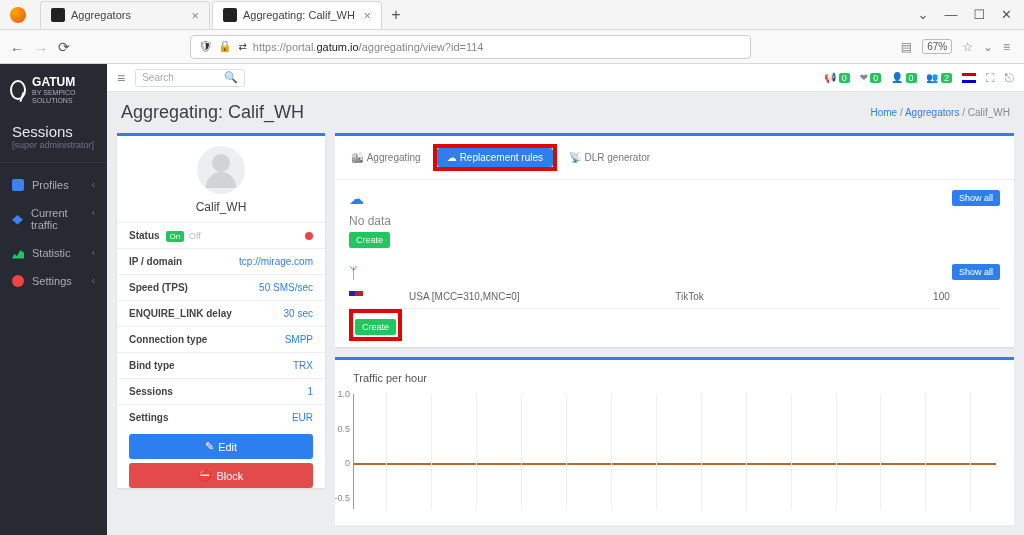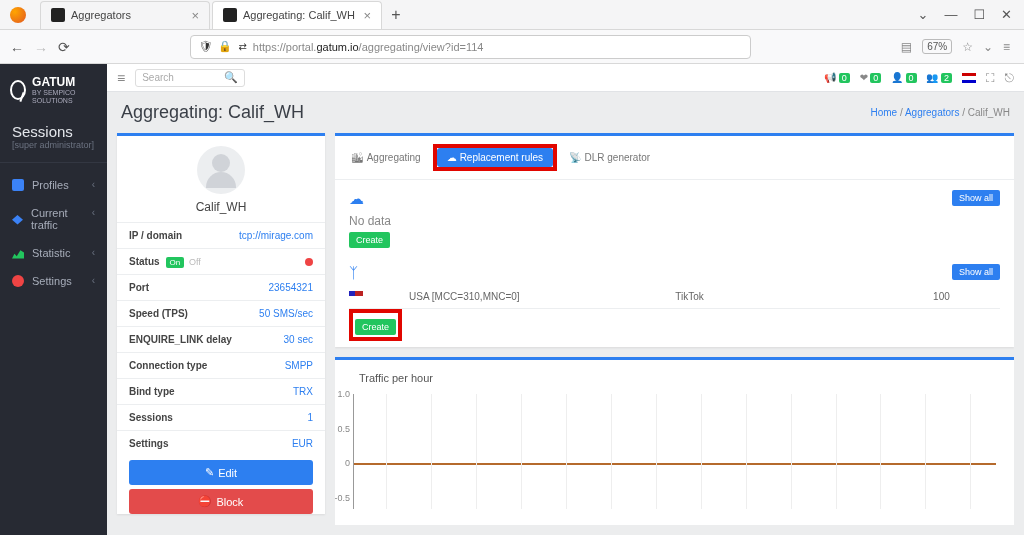--- a/index.html
+++ b/index.html
@@ -96,21 +96,21 @@
 .showall { background: #2d7ff0; color: #fff; font-size: 9px; padding: 3px 7px; border-radius: 2px; float: right; }
 .datarow { display: flex; font-size: 10px; color: #666; padding: 6px 0; border-bottom: 1px solid #eceef0; gap: 32px; }
 .datarow .c1 { flex: 0 0 28px; }
 .datarow .c2 { flex: 2; }
 .datarow .c3 { flex: 1.5; }
 .datarow .c4 { flex: 1; text-align: center; }
 .usflag { width: 14px; height: 9px; background: linear-gradient(#b22 50%, #fff 50%); position: relative; display: inline-block; }
 .usflag::before { content: ""; position: absolute; width: 6px; height: 5px; background: #22b; }
 
 .chart-panel { padding: 12px 18px; flex: 1; }
-.chart-title { font-size: 11px; color: #555; margin-bottom: 10px; margin-left: 6px; }
+.chart-title { font-size: 11px; color: #555; margin-bottom: 10px; }
 .chart { position: relative; height: 115px; border-left: 1px solid #999; }
 .grid-v { position: absolute; top: 0; bottom: 0; border-left: 1px solid #eee; }
 .ytick { position: absolute; left: -26px; width: 22px; text-align: right; font-size: 9px; color: #888; transform: translateY(-50%); }
 .yline { position: absolute; left: 0; right: 0; height: 1px; background: #ccc; }
 .dline { position: absolute; left: 0; right: 0; height: 2px; background: #b56a2c; top: 50%; }
 
 .clearfix::after { content: ""; display: table; clear: both; }
 </style>
 </head>
 <body>
@@ -232,34 +232,30 @@
 
     <div class="content">
 
       <div class="col-l">
         <div class="panel">
           <div class="prof">
             <div class="avatar"></div>
             <div class="pname">Calif_WH</div>
           </div>
           <div class="detrow">
-              <span class="dlab">IP / domain</span>
-              <span class="dval">tcp://mirage.com</span>
-            </div>
-          <div class="detrow">
             <span class="dlab">Status</span>
             <span style="flex:1; padding-left:6px;">
               <span class="ston">On</span>
               <span class="stoff">Off</span>
             </span>
             <span class="dot-red"></span>
           </div>
           <div class="detrow">
-              <span class="dlab">Port</span>
-              <span class="dval">23654321</span>
+              <span class="dlab">IP / domain</span>
+              <span class="dval">tcp://mirage.com</span>
             </div>
           <div class="detrow">
               <span class="dlab">Speed (TPS)</span>
               <span class="dval">50 SMS/sec</span>
             </div>
           <div class="detrow">
               <span class="dlab">ENQUIRE_LINK delay</span>
               <span class="dval">30 sec</span>
             </div>
           <div class="detrow">

